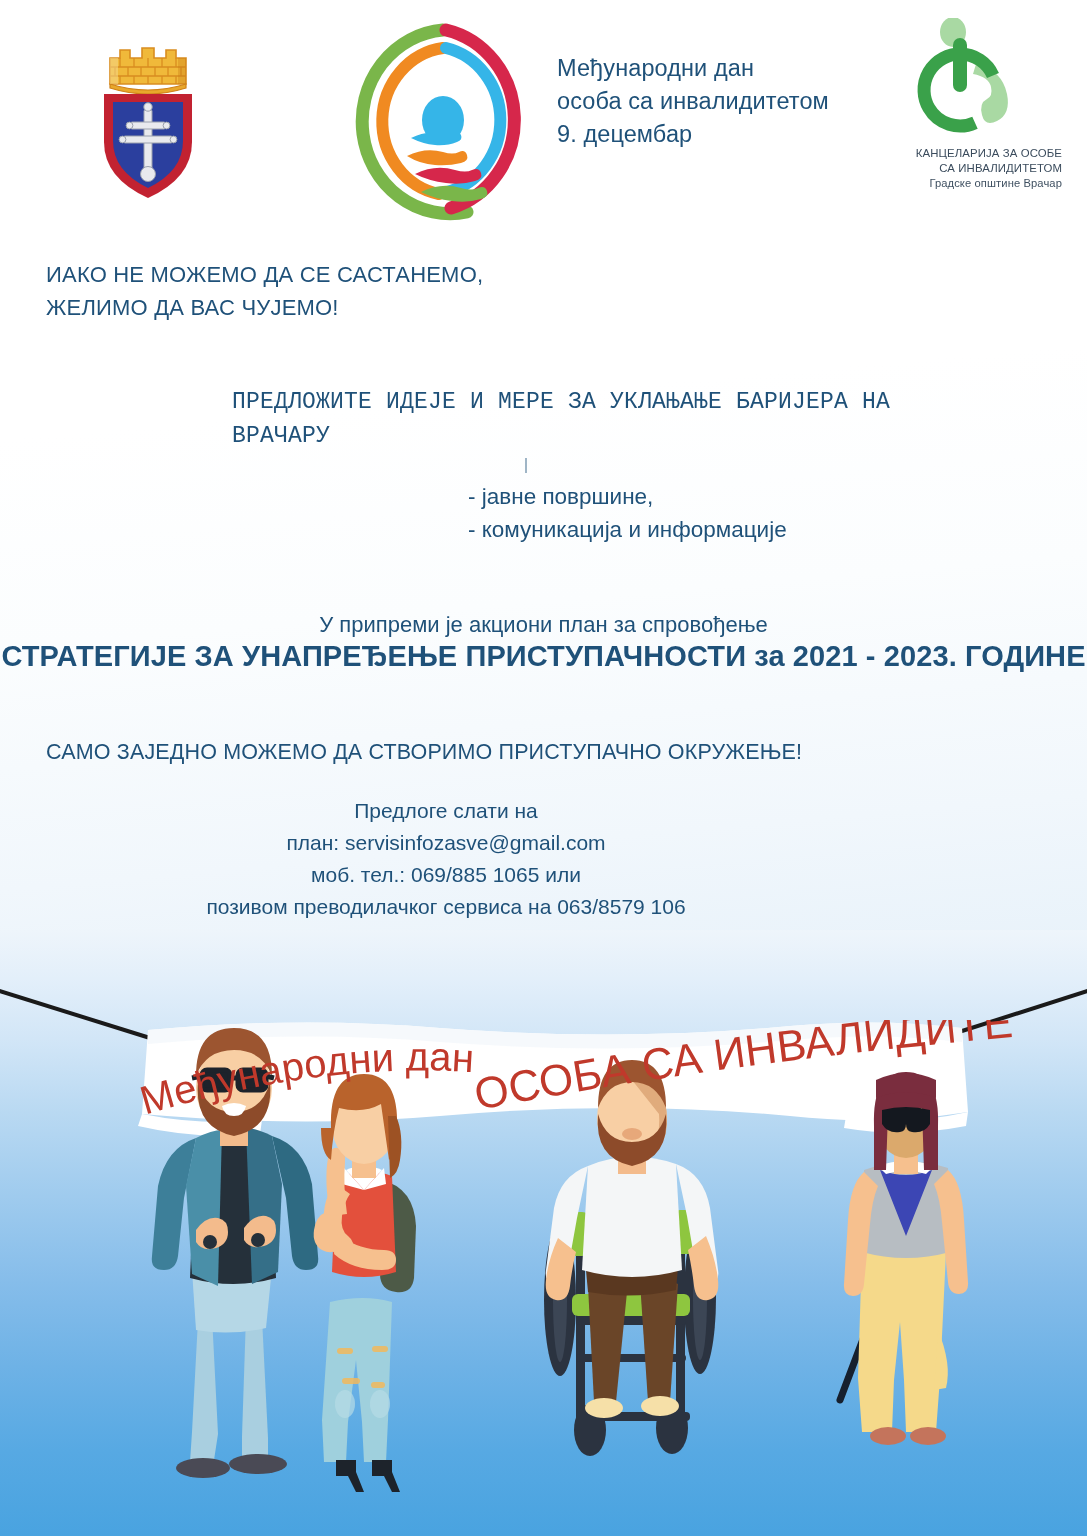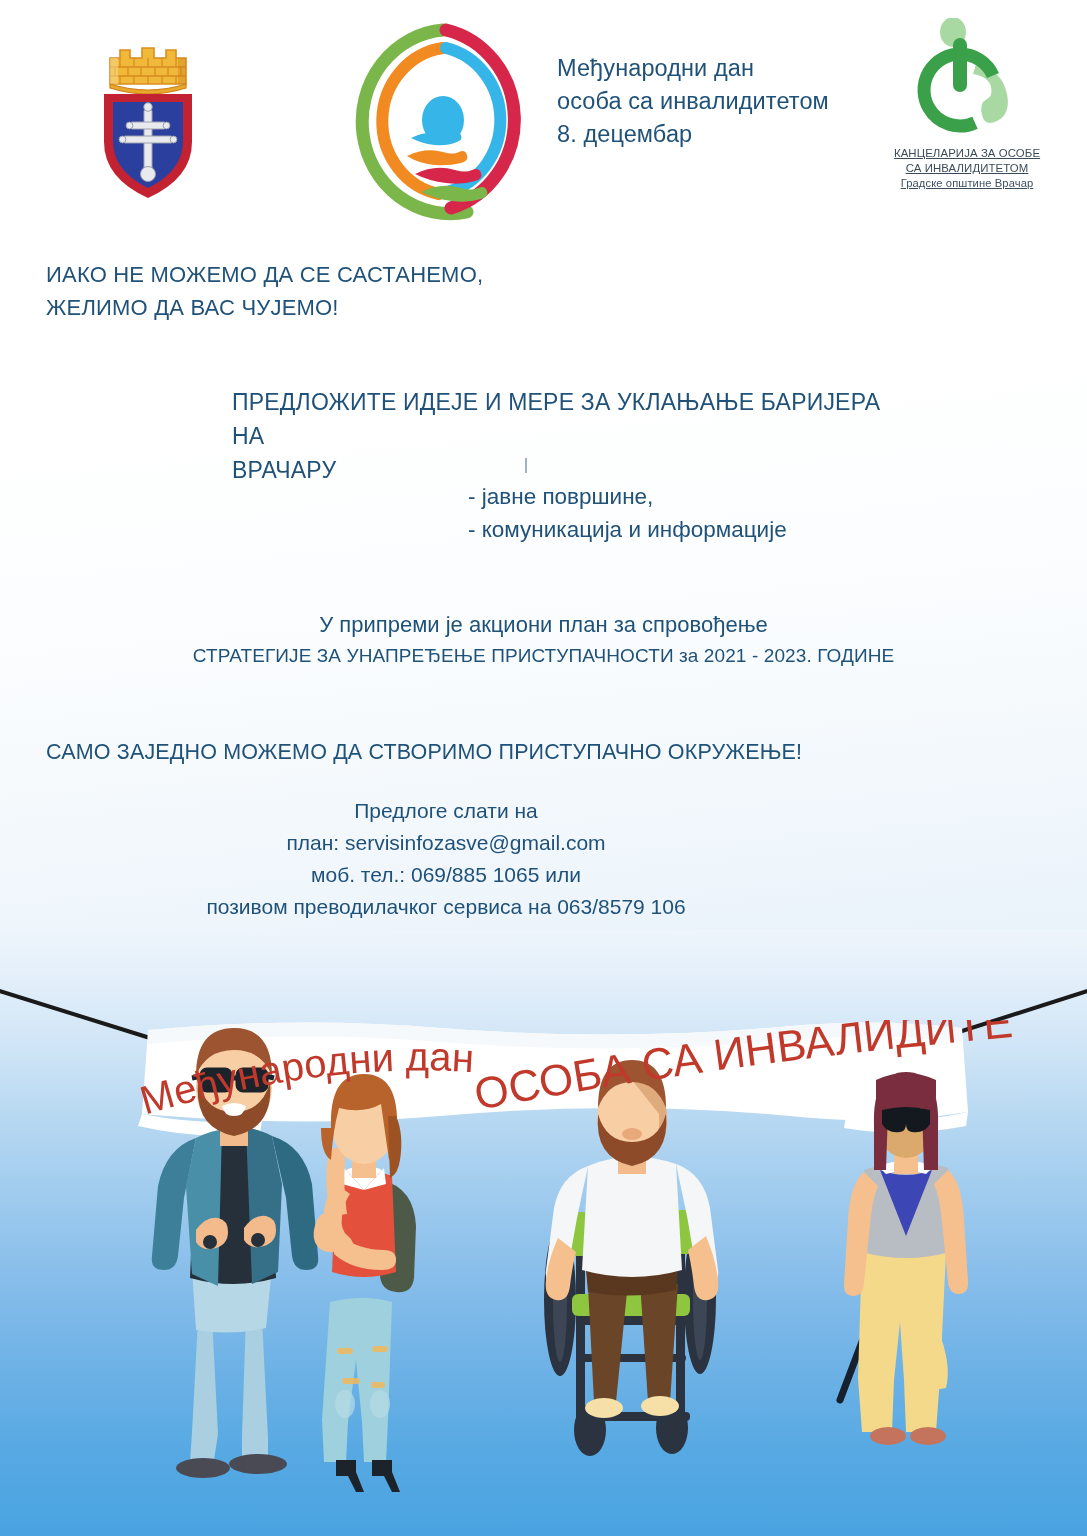--- a/index.html
+++ b/index.html
@@ -25,52 +25,52 @@
   .idpd-logo{position:absolute;left:347px;top:22px;width:192px;height:200px;}
   .header-title{
     position:absolute;left:557px;top:52px;width:320px;
     font-size:23.5px;line-height:33px;color:#1f5179;font-weight:400;
     letter-spacing:.1px;
   }
   .header-title div{white-space:nowrap;}
   .office-logo{position:absolute;left:872px;top:18px;width:190px;height:185px;}
   .office-mark{position:absolute;left:18px;top:0;width:140px;height:125px;}
   .office-text{
-    position:absolute;left:0;top:128px;width:190px;text-align:center;
-    font-size:11.4px;line-height:15.2px;color:#3a4b5c;letter-spacing:.1px;text-decoration:underline;
+    position:absolute;left:0;top:128px;width:190px;text-align:right;
+    font-size:11.4px;line-height:15.2px;color:#3a4b5c;letter-spacing:.1px;
   }
   .office-text .l3{font-size:11.2px;color:#3f5061;}
 
   
   .t-head1{
     position:absolute;left:46px;top:258px;width:700px;
     font-size:22px;line-height:33px;color:#1f5179;letter-spacing:.2px;
   }
   .t-head1 div{white-space:nowrap;}
 
   .t-propose{
     position:absolute;left:232px;top:385px;width:680px;
-    font-size:23px;line-height:34px;color:#1f5179;letter-spacing:.2px;
+    font-size:23px;line-height:34px;color:#1f5179;letter-spacing:.2px;font-family:Liberation Mono, monospace;
   }
   .tick{
     position:absolute;left:525px;top:458px;width:2px;height:15px;
     background:#9fb5c6;
   }
   .bullets{
     position:absolute;left:420px;top:480px;width:560px;
     font-size:22.5px;line-height:33px;color:#1f5179;margin-left:48px;
   }
   .bullets div{white-space:nowrap;}
 
   .t-strategy{
     position:absolute;left:0;top:610px;width:1087px;text-align:center;
     color:#1f5179;
   }
   .t-strategy .s1{font-size:22px;line-height:30px;}
-  .t-strategy .s2{font-size:19px;line-height:32px;letter-spacing:.1px;}
+  .t-strategy .s2{font-size:29px;line-height:32px;letter-spacing:.1px;font-weight:bold;}
 
   .t-together{
     position:absolute;left:46px;top:737px;width:1000px;
     font-size:21.5px;line-height:30px;color:#1f5179;letter-spacing:.15px;
   }
   .contact{
     position:absolute;left:46px;top:795px;width:800px;
     font-size:21px;line-height:32px;color:#1f5179;
   }
   .contact div{white-space:nowrap;text-align:center;}
@@ -174,21 +174,21 @@
         <path d="M68 152 q20 -10 40 -4 q11 3 17 0 q7 -3 9 3 q2 6 -6 8 q-13 4 -29 2 q-17 -2 -31 -9 z" fill="#d6274b"></path>
         <path d="M74 170 q20 -10 40 -4 q11 3 17 0 q7 -3 9 3 q2 6 -6 8 q-13 4 -29 2 q-17 -2 -31 -9 z" fill="#7ab64a"></path>
 
         <ellipse cx="96" cy="98" rx="21" ry="24" fill="#35b5e8"></ellipse>
       </svg>
     </div>
 
     <div class="header-title">
       <div>Међународни дан</div>
       <div>особа са инвалидитетом</div>
-      <div>8. децембар</div>
+      <div>9. децембар</div>
     </div>
 
     <div class="office-logo">
       <div class="office-mark">
         <svg viewBox="0 0 140 125" width="140" height="125">
 
           <ellipse cx="63" cy="14" rx="13" ry="15" fill="#a9d9a3"></ellipse>
           <path d="M86 46 q26 6 31 30 q4 20 -10 27 q-12 6 -15 -6 q-3 -12 5 -16 q6 -3 4 -12 q-2 -10 -18 -13 z" fill="#a9d9a3"></path>
 
           <path d="M70 36 a36 36 0 1 0 0.1 0" fill="none" stroke="#3aa14a" stroke-width="13" stroke-dasharray="170 56" stroke-dashoffset="42" stroke-linecap="butt"></path>

